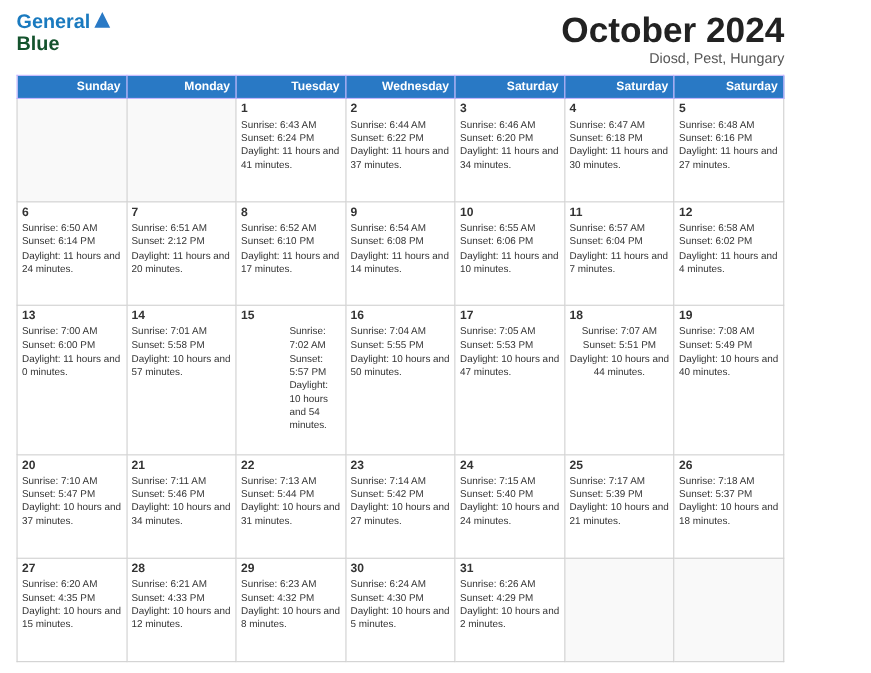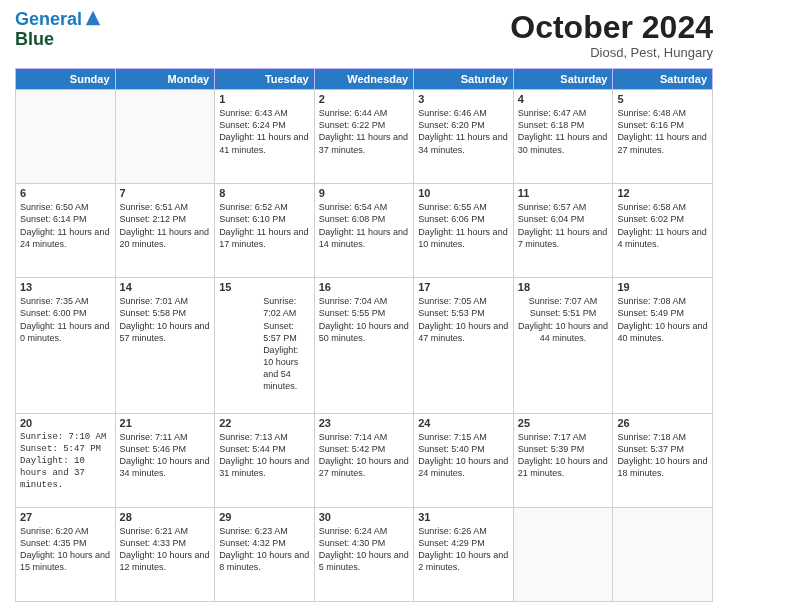--- a/index.html
+++ b/index.html
@@ -205,21 +205,21 @@
           <td>
             <span class="day-num">12</span>
             <div class="cell-text" style="white-space: pre-line;">Sunrise: 6:58 AM
 Sunset: 6:02 PM
 Daylight: 11 hours and 4 minutes.</div>
           </td>
         </tr>
         <tr>
           <td>
             <span class="day-num">13</span>
-            <div class="cell-text" style="white-space: pre-line;">Sunrise: 7:35 AM
+            <div class="cell-text" style="white-space: pre-line;">Sunrise: 7:00 AM
 Sunset: 6:00 PM
 Daylight: 11 hours and 0 minutes.</div>
           </td>
           <td>
             <span class="day-num">14</span>
             <div class="cell-text" style="white-space: pre-line;">Sunrise: 7:01 AM
 Sunset: 5:58 PM
 Daylight: 10 hours and 57 minutes.</div>
           </td>
           <td>
@@ -249,21 +249,21 @@
           <td>
             <span class="day-num">19</span>
             <div class="cell-text" style="white-space: pre-line;">Sunrise: 7:08 AM
 Sunset: 5:49 PM
 Daylight: 10 hours and 40 minutes.</div>
           </td>
         </tr>
         <tr>
           <td>
             <span class="day-num">20</span>
-            <div class="cell-text" style="white-space: pre-line; font-family: Liberation Mono, monospace;">Sunrise: 7:10 AM
+            <div class="cell-text" style="white-space: pre-line;">Sunrise: 7:10 AM
 Sunset: 5:47 PM
 Daylight: 10 hours and 37 minutes.</div>
           </td>
           <td>
             <span class="day-num">21</span>
             <div class="cell-text" style="white-space: pre-line;">Sunrise: 7:11 AM
 Sunset: 5:46 PM
 Daylight: 10 hours and 34 minutes.</div>
           </td>
           <td>

